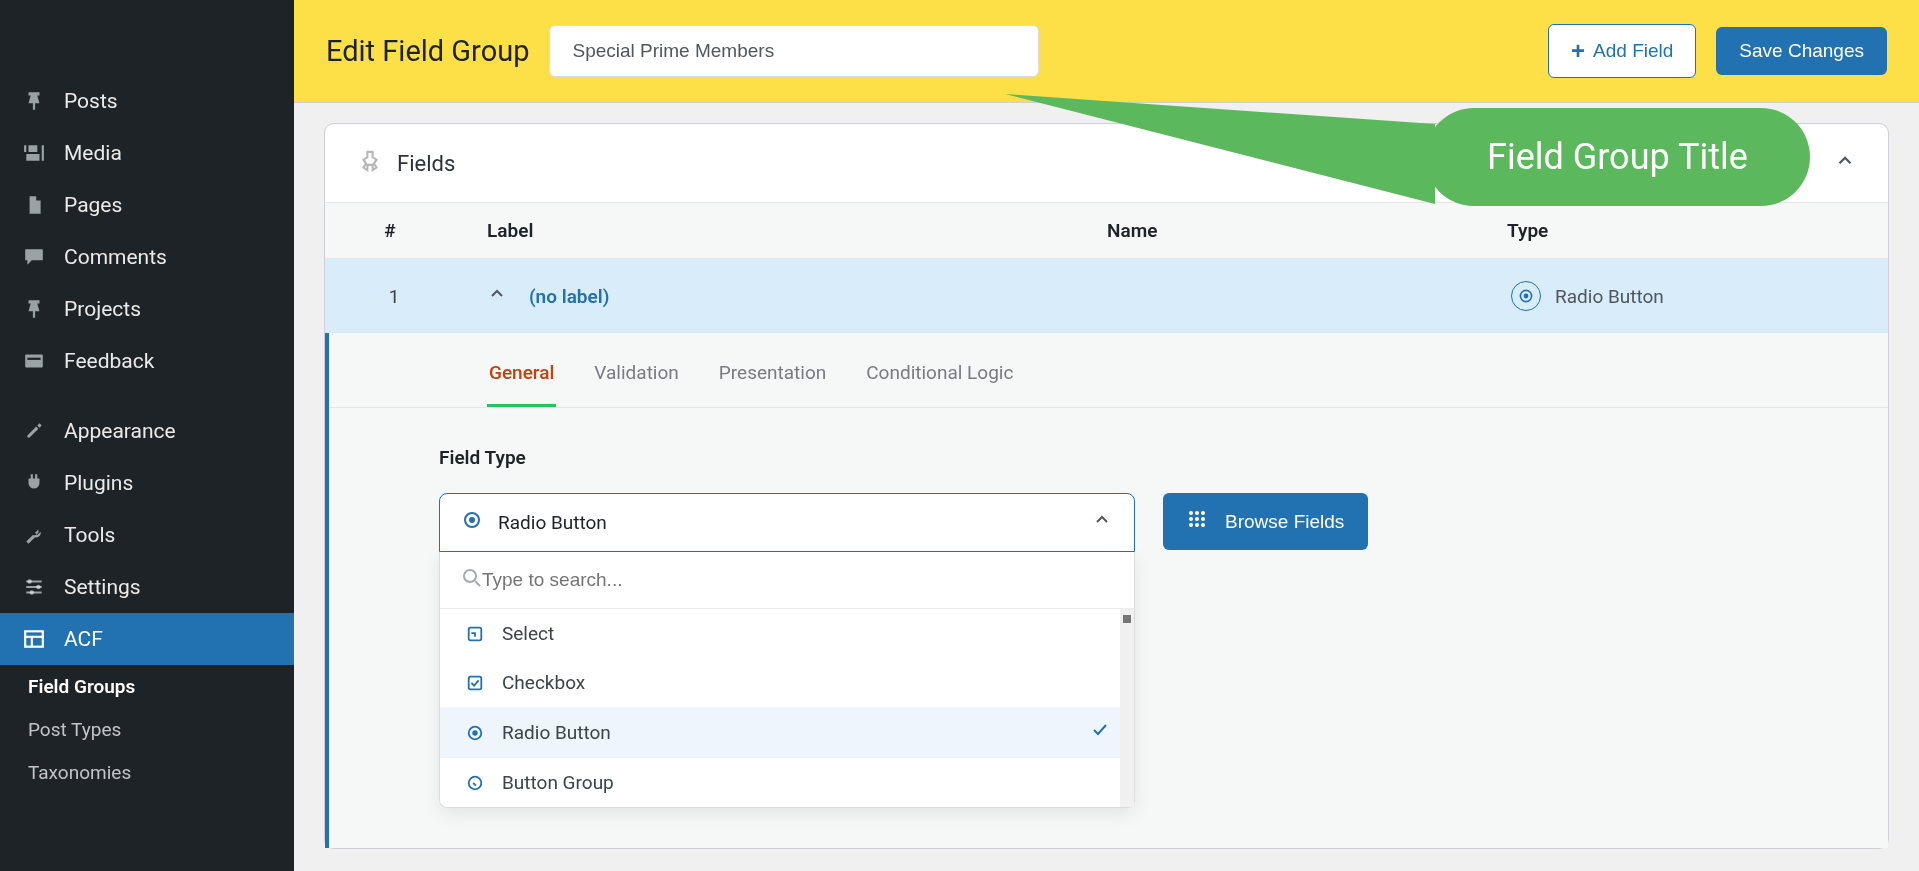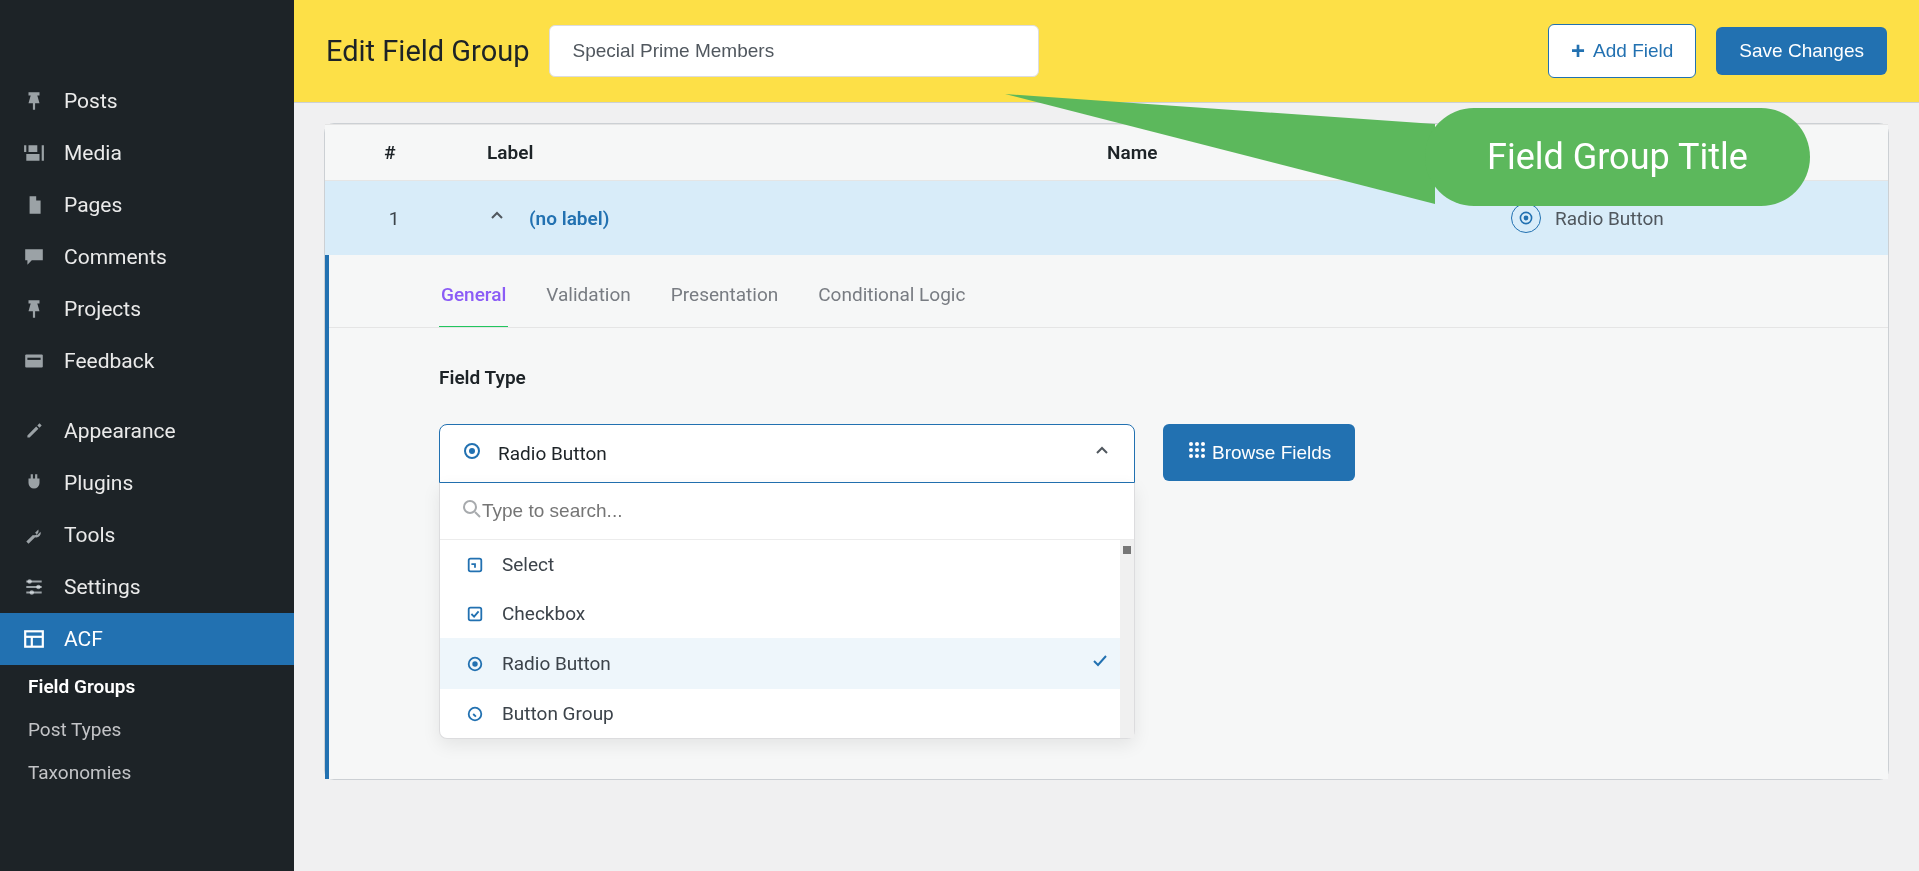--- a/index.html
+++ b/index.html
@@ -39,38 +39,38 @@
   .row { display: grid; grid-template-columns: 130px 620px 400px 1fr; background: #d8ecf9; border-left: 4px solid #d8ecf9; padding: 22px 0; align-items: center; font-size: 19px; }
   .row .num { text-align: center; color: #3c434a; }
   .row .lbl { display: flex; align-items: center; gap: 16px; padding-left: 28px; }
   .row .lbl a { color: #2271b1; font-weight: 600; text-decoration: none; margin-left: 6px; }
   .row .type { display: flex; align-items: center; gap: 14px; padding-left: 32px; color: #50575e; }
   .row .type .badge { width: 30px; height: 30px; border-radius: 50%; border: 1.5px solid #2271b1; display: inline-flex; align-items: center; justify-content: center; }
 
   .field-edit { border-left: 4px solid #2271b1; background: #f6f7f7; }
   .tabs { display: flex; gap: 36px; padding: 18px 110px 0; border-bottom: 1px solid #e5e5e5; }
   .tab { padding: 10px 2px 20px; font-size: 19px; color: #787c82; cursor: pointer; }
-  .tab.active { color: #8b5cf6; border-bottom: 1px solid #22c55e; font-weight: 500; }
+  .tab.active { color: #c2410c; border-bottom: 3px solid #22c55e; font-weight: 500; margin-left: 48px; }
 
   .field-type-row { padding: 38px 110px 40px; position: relative; }
-  .ft-label { font-size: 19px; font-weight: 600; color: #1d2327; margin-bottom: 35px; }
+  .ft-label { font-size: 19px; font-weight: 600; color: #1d2327; margin-bottom: 24px; }
   .ft-row { display: flex; gap: 28px; align-items: flex-start; }
   .select-wrap { width: 696px; position: relative; }
   .select-head { border: 1.5px solid #2271b1; border-radius: 8px 8px 0 0; background: #fff; padding: 16px 22px; display: flex; align-items: center; gap: 16px; font-size: 19px; }
   .select-caret { margin-left: auto; }
   .dropdown { border: 1px solid #dcdcde; border-top: none; background: #fff; border-radius: 0 0 8px 8px; box-shadow: 0 6px 18px rgba(0,0,0,.08); }
   .search-row { display: flex; align-items: center; padding: 16px 22px; border-bottom: 1px solid #ececec; }
   .search-row input { border: none; outline: none; font-size: 19px; color: #787c82; flex: 1; }
   .opt-list { max-height: 260px; overflow-y: auto; position: relative; }
   .opt { display: flex; align-items: center; gap: 16px; padding: 13px 24px; font-size: 19px; color: #3c434a; cursor: pointer; }
   .opt.selected { background: #eef6fb; }
   .opt .check { margin-left: auto; color: #2271b1; }
   .opt .dot { width: 22px; height: 22px; border-radius: 5px; display: inline-flex; align-items: center; justify-content: center; }
 
-  .browse-btn { background: #2271b1; color: #fff; font-size: 19px; padding: 16px 24px; border-radius: 6px; display: inline-flex; align-items: center; gap: 5px; border: none; cursor: pointer; }
+  .browse-btn { background: #2271b1; color: #fff; font-size: 19px; padding: 16px 24px; border-radius: 6px; display: inline-flex; align-items: center; gap: 18px; border: none; cursor: pointer; }
 
   
   .callout { position: absolute; left: 680px; top: -26px; z-index: 30; pointer-events: none; }
   .bubble { background: #5cb85c; color: #fff; font-size: 36px; padding: 28px 62px; border-radius: 50px; position: relative; left: 420px; top: 10px; }
   .pointer { position: absolute; left: 0; top: -4px; }
 
   .chev { font-size: 22px; color: #50575e; }
   .scroll-track { position:absolute; right:0; top:0; bottom:0; width:14px; background:#f0f0f0; }
   .scroll-thumb { position:absolute; top:6px; left:3px; width:8px; height:8px; background:#767676; }
 </style>
@@ -197,20 +197,33 @@
     <div class="body">
       <div class="panel">
 
         <div class="callout">
           <svg class="pointer" width="430" height="150">
             <polygon points="0,0 430,30 430,110" fill="#5cb85c"></polygon>
           </svg>
           <div class="bubble">Field Group Title</div>
         </div>
 
+        <div class="panel-header">
+          <span style="color:#b6b6b6;">
+            <svg width="26" height="26" viewBox="0 0 20 20" fill="none" stroke="#b6b6b6" stroke-width="1.6">
+                <path d="M8 3h4v4l3 2-2 3 2 3-3 2v-4H8v4l-3-2 2-3-2-3 3-2z"></path>
+              </svg>
+          </span>
+          <span class="title">Fields</span>
+          <span class="expander chev">
+            <svg width="22" height="22" viewBox="0 0 20 20">
+                <path d="M5 12l5-5 5 5" fill="none" stroke="#50575e" stroke-width="2"></path>
+              </svg>
+          </span>
+        </div>
 
         <div class="table-head">
           <div class="num">#</div>
           <div>Label</div>
           <div>Name</div>
           <div>Type</div>
         </div>
 
         <div class="row">
           <div class="num">1</div>

